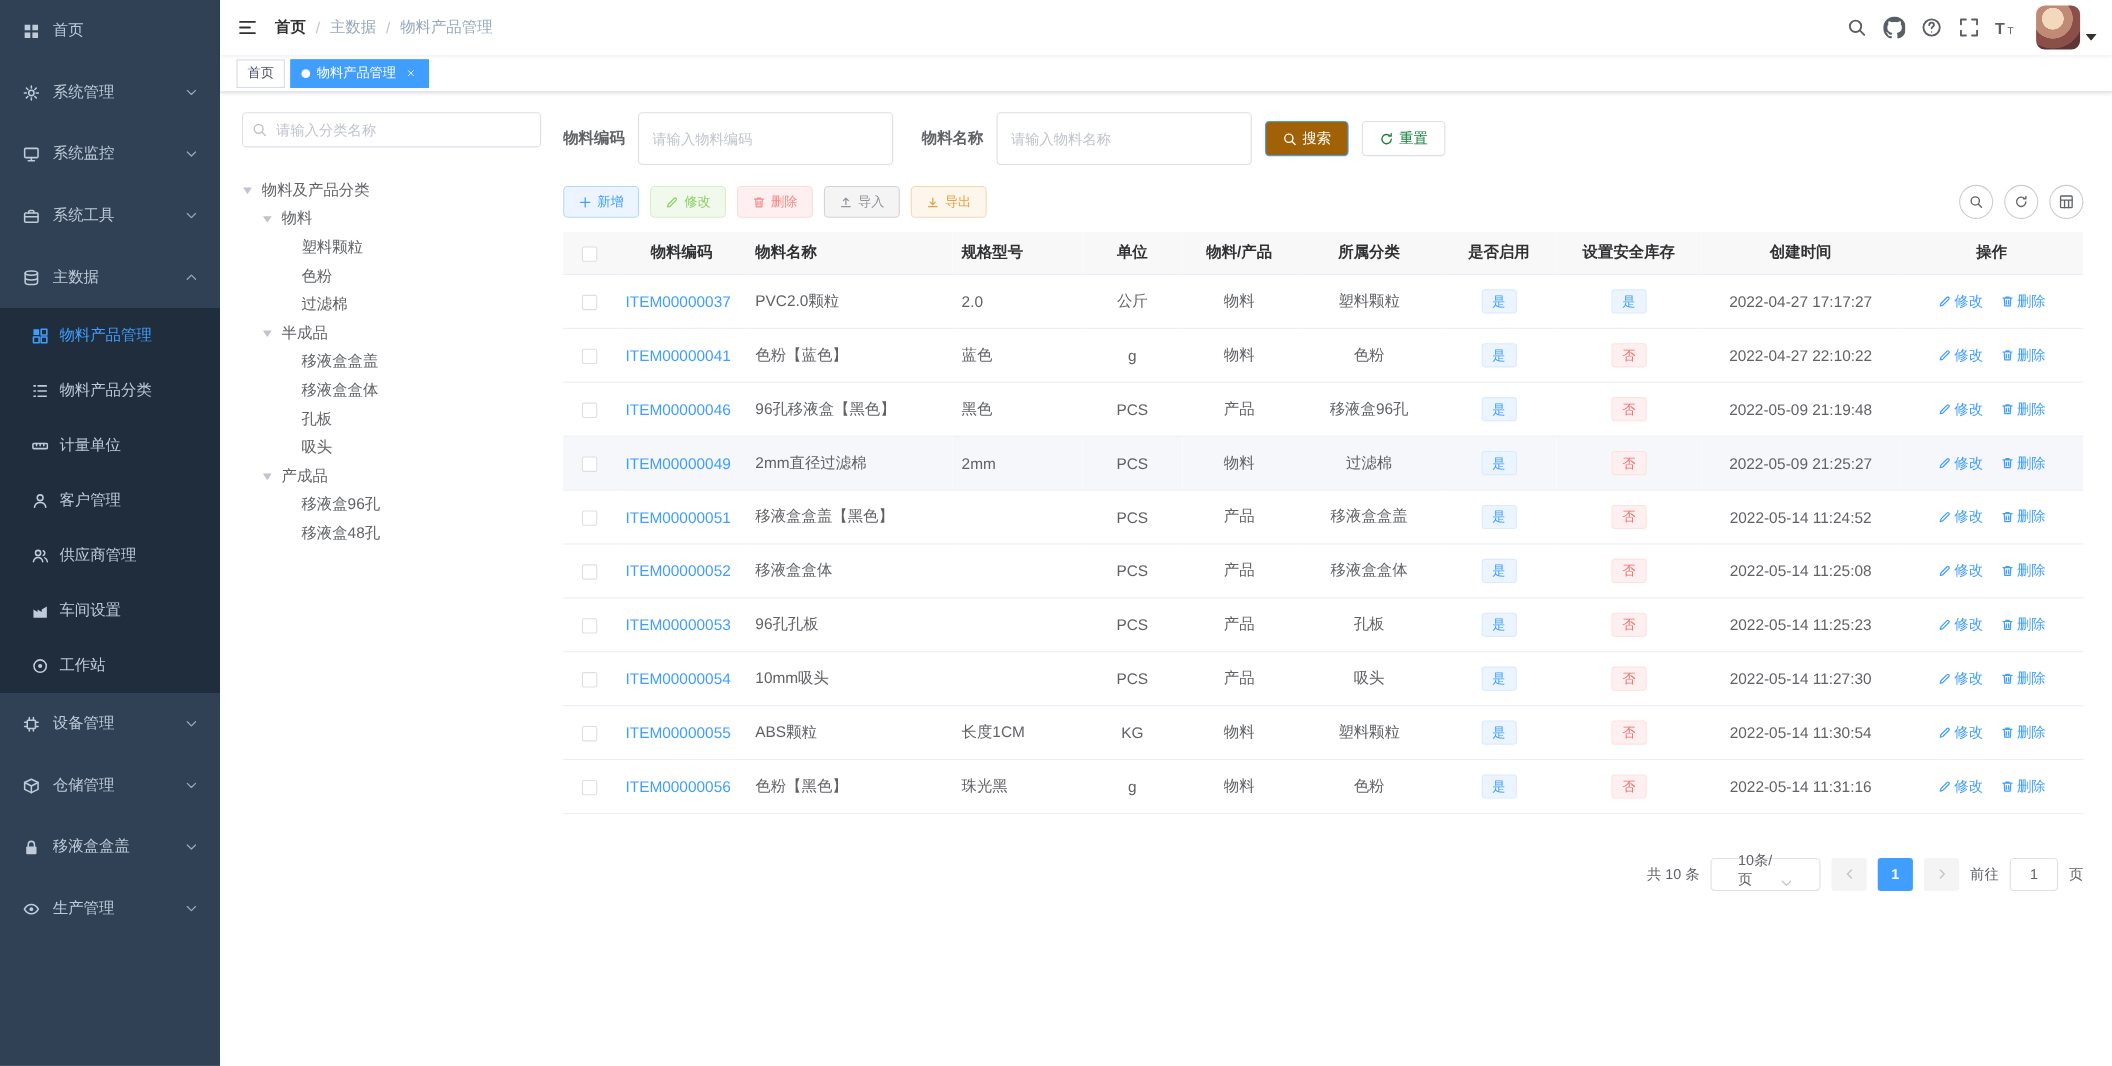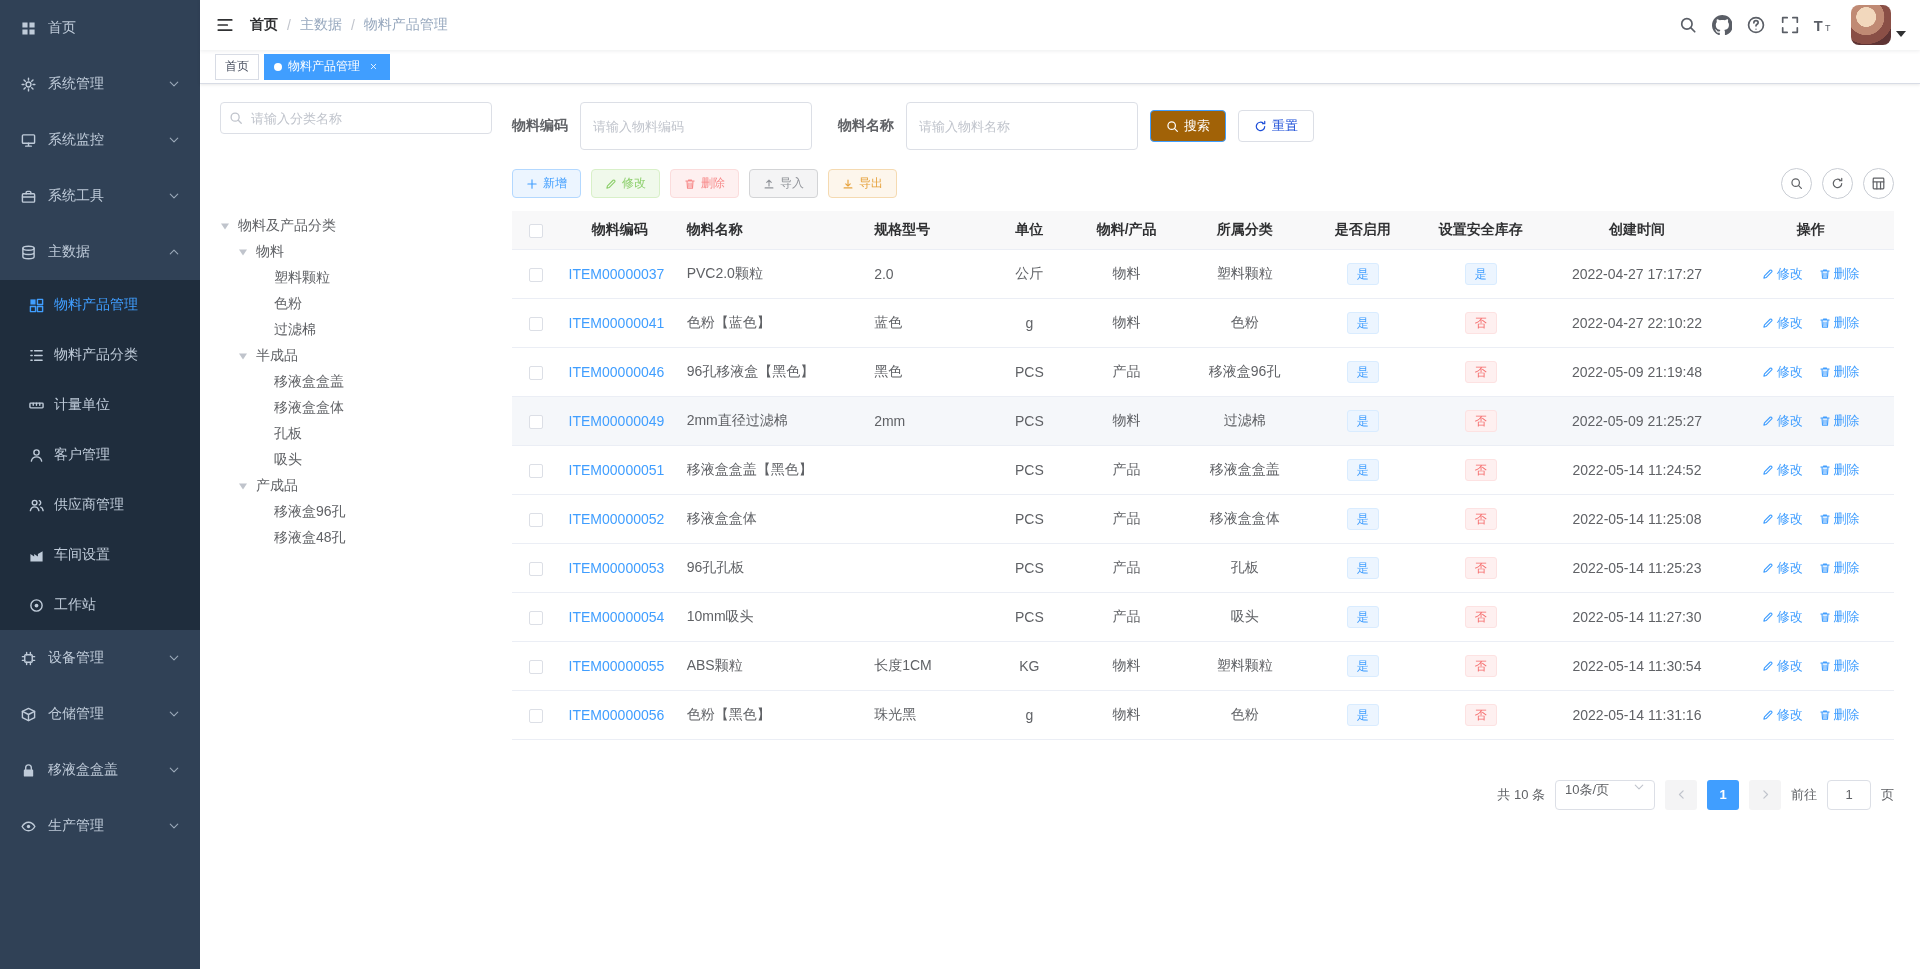--- a/index.html
+++ b/index.html
@@ -47,35 +47,35 @@
   .tag{display:inline-flex;align-items:center;gap:6px;height:26px;padding:0 9px;border:1px solid #d8dce5;background:#fff;color:#495060;font-size:12px;cursor:pointer;white-space:nowrap}
   .tag.active{background:#409eff;border-color:#409eff;color:#fff}
   .tag-dot{width:8px;height:8px;border-radius:50%;background:#fff;display:inline-block}
   .tag-close{font-size:9px;width:14px;height:14px;border-radius:50%;color:#fff;cursor:pointer}
 
   
   .content{flex:1;display:flex;align-items:flex-start;gap:20px;padding:18px 26px 0 20px;overflow:hidden}
 
   
   .tree-panel{width:272px;flex-shrink:0}
-  .tree-search{position:relative;margin-bottom:79px}
+  .tree-search{position:relative;margin-bottom:26px}
   .ts-ic{position:absolute;left:9px;top:9px;font-size:14px;color:#c0c4cc}
   .tree-search-input{width:100%;height:32px;border:1px solid #dcdfe6;border-radius:4px;padding:0 10px 0 30px;font-size:13px;color:#606266}
   .tree-node{display:flex;align-items:center;height:26px;font-size:14px;color:#606266;cursor:pointer}
   .tree-caret{width:18px;flex-shrink:0;color:#c0c4cc;justify-content:flex-start}
   .tree-caret.leaf{visibility:hidden}
   .tree-label{white-space:nowrap}
 
   
   .table-panel{flex:1;min-width:0}
   .filter-row{display:flex;align-items:center;margin-bottom:18px}
   .filter-label{font-size:14px;font-weight:700;color:#606266;margin-right:12px;white-space:nowrap}
   .filter-label.ml{margin-left:26px}
   .filter-input{width:232px;height:48px;border:1px solid #dcdfe6;border-radius:4px;padding:0 12px;font-size:13px;color:#606266}
-  .btn{height:32px;padding:0 15px;margin-left:12px;border-radius:4px;font-size:13px;display:inline-flex;align-items:center;gap:5px;cursor:pointer;border:1px solid #dcdfe6;background:#fff;color:#1d4ed8;white-space:nowrap}
+  .btn{height:32px;padding:0 15px;margin-left:12px;border-radius:4px;font-size:13px;display:inline-flex;align-items:center;gap:5px;cursor:pointer;border:1px solid #dcdfe6;background:#fff;color:#15803d;white-space:nowrap}
   .btn .ic{font-size:13px}
   .btn-primary{background:#a16207;border-color:#409eff;color:#fff}
 
   .toolbar-row{display:flex;align-items:center;margin-bottom:12px}
   .btn-sm{height:29px;padding:0 13px;margin-right:10px;border-radius:4px;font-size:12px;display:inline-flex;align-items:center;gap:5px;cursor:pointer;border:1px solid;white-space:nowrap}
   .btn-sm .ic{font-size:12px}
   .btn-add{color:#409eff;background:#ecf5ff;border-color:#b3d8ff}
   .btn-edit{color:#8ccf6b;background:#f0f9eb;border-color:#d8f0c8}
   .btn-del{color:#f78989;background:#fef0f0;border-color:#fbdcdc}
   .btn-import{color:#909399;background:#f4f4f5;border-color:#d3d4d6}
@@ -92,21 +92,21 @@
   .checkbox{display:inline-block;width:14px;height:14px;border:1px solid #dcdfe6;border-radius:2px;background:#fff;vertical-align:middle;cursor:pointer}
   .code-link{color:#409eff;cursor:pointer;text-decoration:none}
   .tag-mini{display:inline-block;padding:0 9px;height:22px;line-height:20px;border-radius:3px;font-size:12px;border:1px solid}
   .tag-blue{background:#ecf5ff;border-color:#d9ecff;color:#409eff}
   .tag-red{background:#fef0f0;border-color:#fde2e2;color:#f56c6c}
   .op-link{color:#409eff;cursor:pointer;margin:0 6px;display:inline-flex;align-items:center;gap:3px;font-size:13px;text-decoration:none}
   .op-link .ic{font-size:12px}
 
   
   .pagination{display:flex;align-items:center;justify-content:flex-end;gap:10px;margin-top:40px;font-size:13px;color:#606266}
-  .page-size-select{width:100px;height:30px;border:1px solid #dcdfe6;border-radius:4px;display:flex;align-items:flex-start;justify-content:space-between;padding:0 9px;color:#606266;font-size:13px;cursor:pointer;background:#fff}
+  .page-size-select{width:100px;height:30px;border:1px solid #dcdfe6;border-radius:4px;display:flex;align-items:flex-end;justify-content:space-between;padding:0 24px;color:#606266;font-size:13px;cursor:pointer;background:#fff}
   .sel-caret{font-size:12px;color:#c0c4cc}
   .pager-btn{min-width:32px;height:30px;border-radius:3px;background:#f4f4f5;color:#c0c4cc;display:inline-flex;align-items:center;justify-content:center;font-size:13px;cursor:pointer}
   .pager-btn.active{background:#409eff;color:#fff;font-weight:700}
   .pg-goto{white-space:nowrap}
   .goto-input{width:44px;height:30px;border:1px solid #dcdfe6;border-radius:4px;text-align:center;font-size:13px;color:#606266}
 </style>
 </head>
 <body>
 
 <div class="app">

